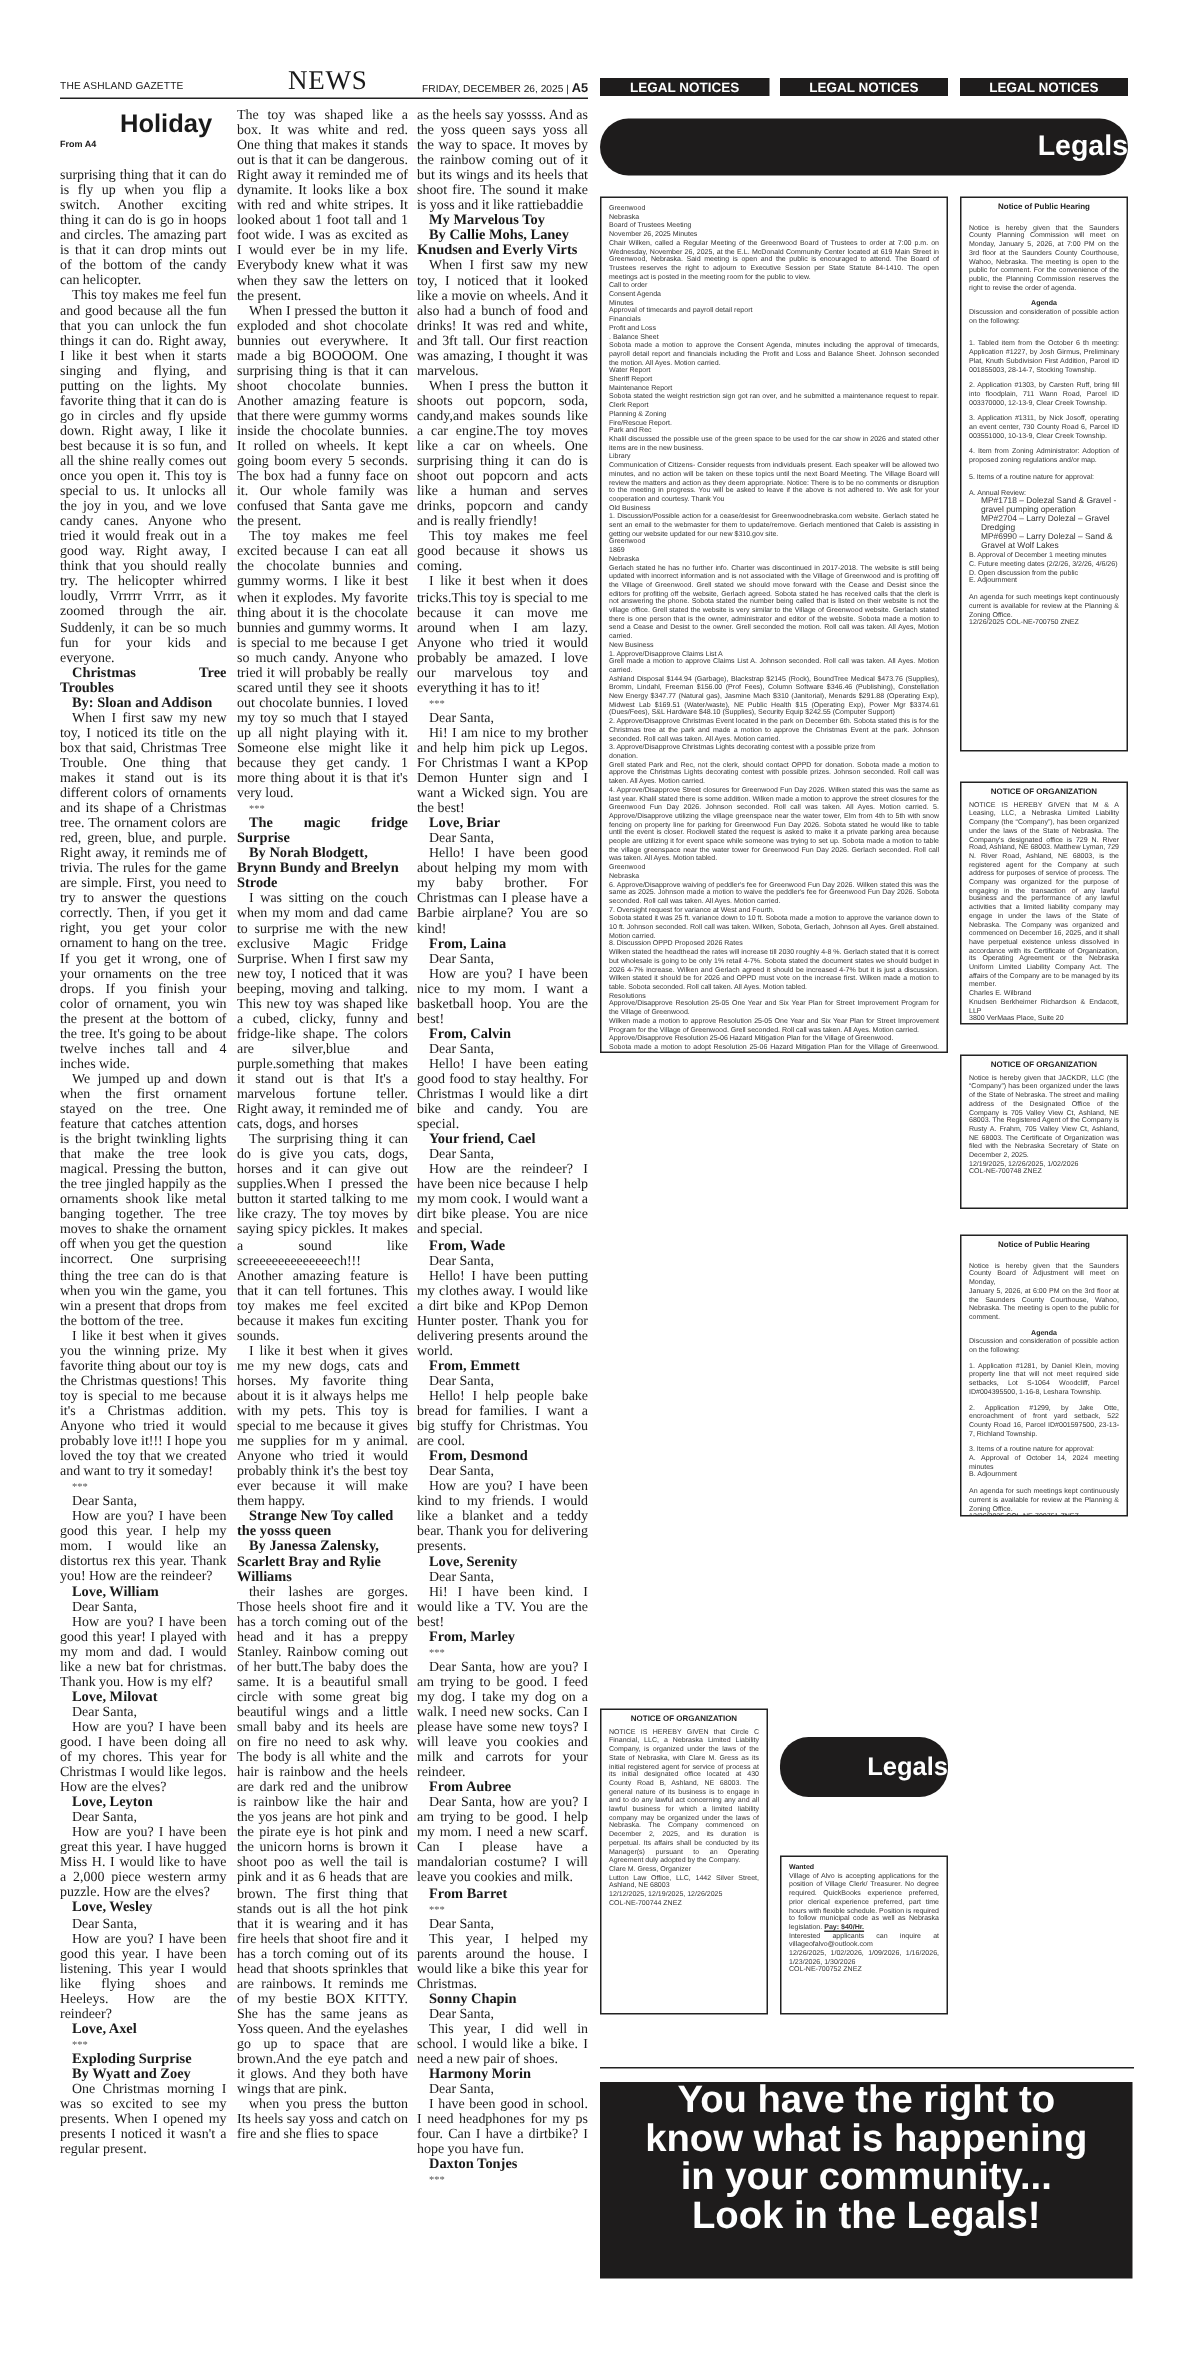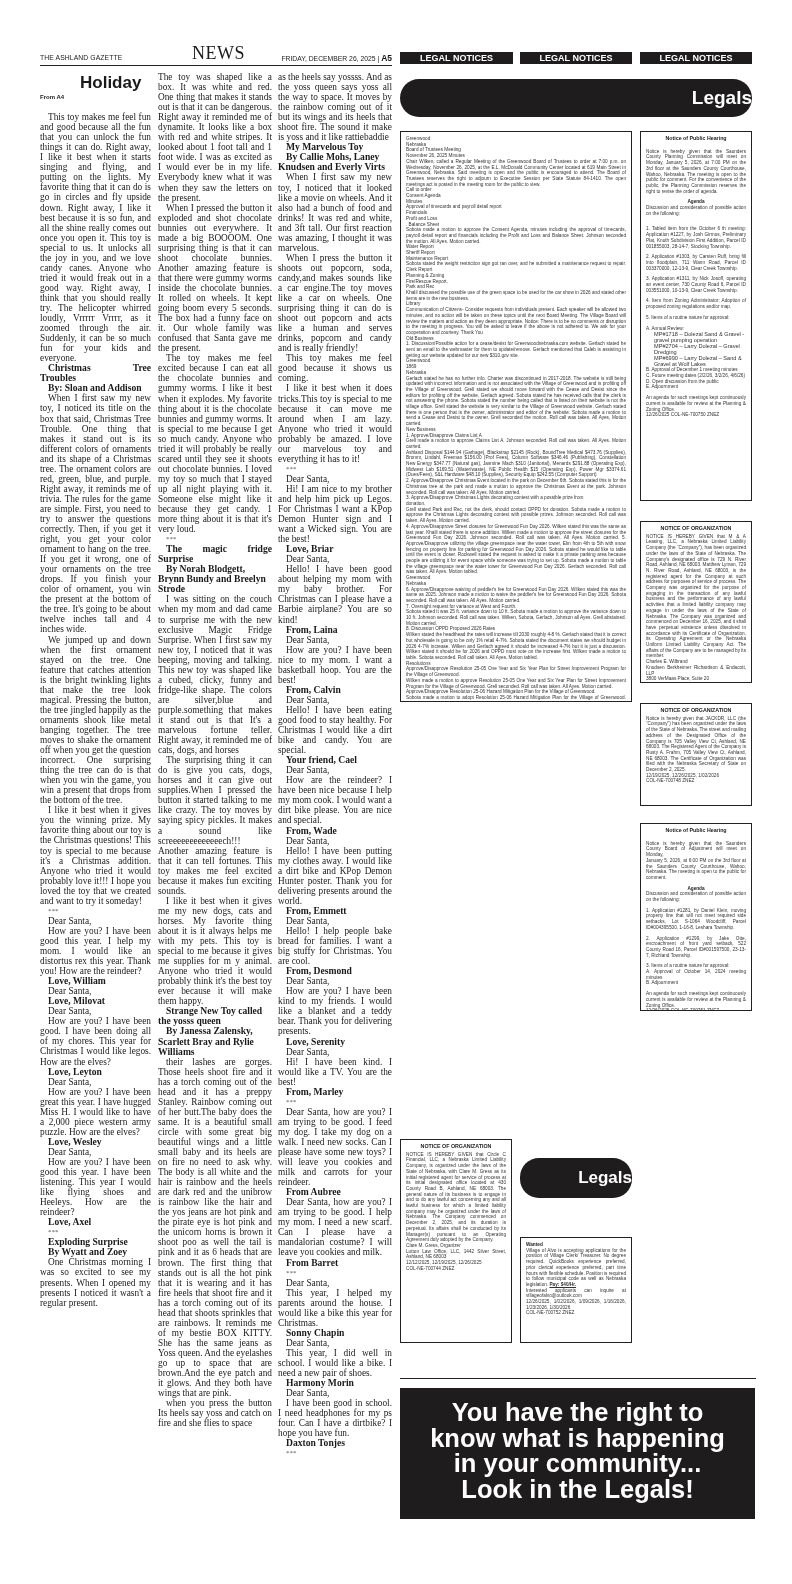--- a/index.html
+++ b/index.html
@@ -28,53 +28,55 @@
   .legals-pill { position: absolute; background: #1e1c1c; color: #fff; font-family: "Liberation Sans", sans-serif; font-weight: bold; text-align: right; border-radius: 19px; }
 
   .box { position: absolute; border: 1px solid #222; padding: 4px 5px; font-family: "Liberation Sans", sans-serif; font-size: 4.7px; line-height: 5.7px; color: #333; text-align: justify; overflow: hidden; }
   .box .t { font-weight: bold; text-align: center; font-size: 5.3px; margin-bottom: 2px; color: #222; }
   .box .c { text-align: center; font-weight: bold; margin-top: 5px; color: #222; }
   .box .gap { height: 5px; }
   .box .big { font-size: 5.6px; line-height: 6px; padding-left: 8px; text-align: left; }
   .box u { font-weight: bold; }
 
   .rule { position: absolute; left: 400px; width: 356px; height: 1px; background: #222; }
-  .promo { position: absolute; left: 400px; top: 1388px; width: 355px; height: 131px; background: #1e1c1c; color: #fff; font-family: "Liberation Sans", sans-serif; font-weight: bold; font-size: 25.5px; line-height: 25.5px; text-align: center; padding-top: 12px; }
+  .promo { position: absolute; left: 400px; top: 1388px; width: 355px; height: 131px; background: #1e1c1c; color: #fff; font-family: "Liberation Sans", sans-serif; font-weight: bold; font-size: 25.5px; line-height: 25.5px; text-align: center; }
 </style>
 </head>
 <body>
 
 <div class="masthead">
   <span class="mh-pub">THE ASHLAND GAZETTE</span>
   <span class="mh-section">NEWS</span>
   <span class="mh-date"><span>FRIDAY, DECEMBER 26, 2025</span> <span>|</span> <b>A5</b></span>
 </div>
 
 <div class="legal-bar" style="left:400px;width:113px;">LEGAL NOTICES</div>
 <div class="legal-bar" style="left:520px;width:112px;">LEGAL NOTICES</div>
 <div class="legal-bar" style="left:640px;width:112px;">LEGAL NOTICES</div>
 
 <div class="legals-pill" style="left:400px;top:79px;width:352px;height:38px;font-size:19px;line-height:38px;">Legals</div>
 
 <div class="col" style="left:40px;top:72px;width:111px;">
   <div class="kicker">Holiday</div>
   <div class="fromref">From A4</div>
   <div id="col1">
+      <p class="noind">surprising thing that it can do is fly up when you flip a switch. Another exciting thing it can do is go in hoops and circles. The amazing part is that it can drop mints out of the bottom of the candy can helicopter.</p>
       <p>This toy makes me feel fun and good because all the fun that you can unlock the fun things it can do. Right away, I like it best when it starts singing and flying, and putting on the lights. My favorite thing that it can do is go in circles and fly upside down. Right away, I like it best because it is so fun, and all the shine really comes out once you open it. This toy is special to us. It unlocks all the joy in you, and we love candy canes. Anyone who tried it would freak out in a good way. Right away, I think that you should really try. The helicopter whirred loudly, Vrrrrr Vrrrr, as it zoomed through the air. Suddenly, it can be so much fun for your kids and everyone.</p>
       <div class="hdj">Christmas Tree</div>
       <div class="hdl">Troubles</div>
       <div class="hd">By: Sloan and Addison</div>
       <p>When I first saw my new toy, I noticed its title on the box that said, Christmas Tree Trouble. One thing that makes it stand out is its different colors of ornaments and its shape of a Christmas tree. The ornament colors are red, green, blue, and purple. Right away, it reminds me of trivia. The rules for the game are simple. First, you need to try to answer the questions correctly. Then, if you get it right, you get your color ornament to hang on the tree. If you get it wrong, one of your ornaments on the tree drops. If you finish your color of ornament, you win the present at the bottom of the tree. It's going to be about twelve inches tall and 4 inches wide.</p>
       <p>We jumped up and down when the first ornament stayed on the tree. One feature that catches attention is the bright twinkling lights that make the tree look magical. Pressing the button, the tree jingled happily as the ornaments shook like metal banging together. The tree moves to shake the ornament off when you get the question incorrect. One surprising thing the tree can do is that when you win the game, you win a present that drops from the bottom of the tree.</p>
       <p>I like it best when it gives you the winning prize. My favorite thing about our toy is the Christmas questions! This toy is special to me because it's a Christmas addition. Anyone who tried it would probably love it!!! I hope you loved the toy that we created and want to try it someday!</p>
       <div class="st">***</div>
       <p>Dear Santa,</p>
       <p>How are you? I have been good this year. I help my mom. I would like an distortus rex this year. Thank you! How are the reindeer?</p>
       <div class="hd">Love, William</div>
       <p>Dear Santa,</p>
+      <p>How are you? I have been good this year! I played with my mom and dad. I would like a new bat for christmas. Thank you. How is my elf?</p>
       <div class="hd">Love, Milovat</div>
       <p>Dear Santa,</p>
       <p>How are you? I have been good. I have been doing all of my chores. This year for Christmas I would like legos. How are the elves?</p>
       <div class="hd">Love, Leyton</div>
       <p>Dear Santa,</p>
       <p>How are you? I have been great this year. I have hugged Miss H. I would like to have a 2,000 piece western army puzzle. How are the elves?</p>
       <div class="hd">Love, Wesley</div>
       <p>Dear Santa,</p>
       <p>How are you? I have been good this year. I have been listening. This year I would like flying shoes and Heeleys. How are the reindeer?</p>
       <div class="hd">Love, Axel</div>

